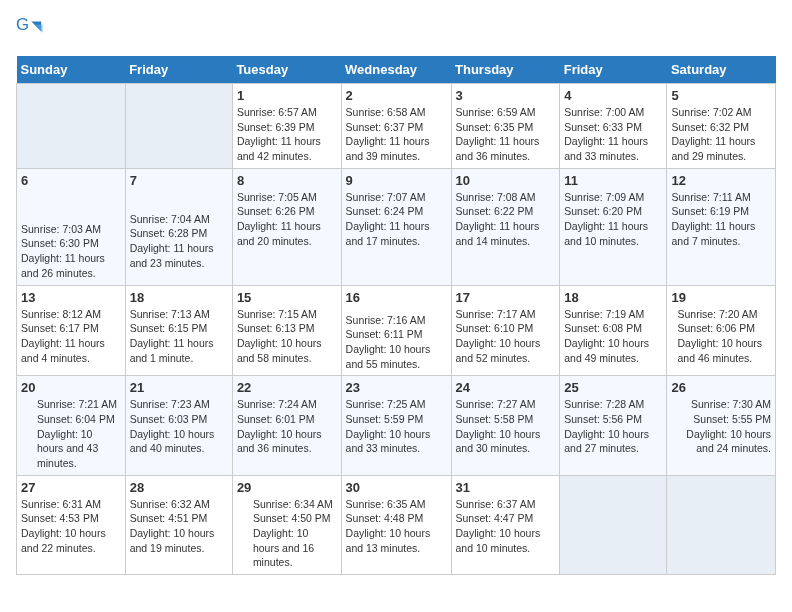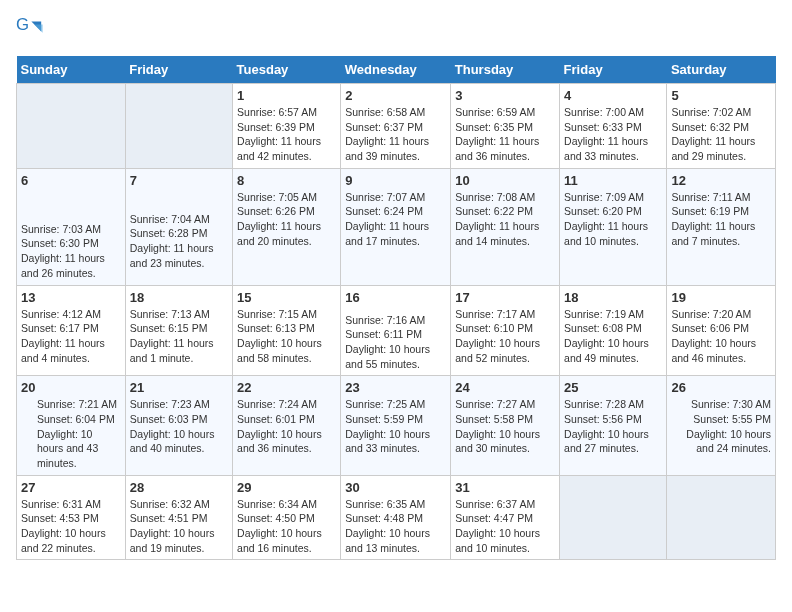--- a/index.html
+++ b/index.html
@@ -196,21 +196,21 @@
         <td>
           <span class="day-num">12</span>
           <div class="day-info" style="white-space: pre-line;">Sunrise: 7:11 AM
 Sunset: 6:19 PM
 Daylight: 11 hours and 7 minutes.</div>
         </td>
       </tr>
       <tr>
         <td>
           <span class="day-num">13</span>
-          <div class="day-info" style="white-space: pre-line;">Sunrise: 4:12 AM
+          <div class="day-info" style="white-space: pre-line;">Sunrise: 8:12 AM
 Sunset: 6:17 PM
 Daylight: 11 hours and 4 minutes.</div>
         </td>
         <td>
           <span class="day-num">18</span>
           <div class="day-info" style="white-space: pre-line;">Sunrise: 7:13 AM
 Sunset: 6:15 PM
 Daylight: 11 hours and 1 minute.</div>
         </td>
         <td>
@@ -232,21 +232,21 @@
 Daylight: 10 hours and 52 minutes.</div>
         </td>
         <td>
           <span class="day-num">18</span>
           <div class="day-info" style="white-space: pre-line;">Sunrise: 7:19 AM
 Sunset: 6:08 PM
 Daylight: 10 hours and 49 minutes.</div>
         </td>
         <td>
           <span class="day-num">19</span>
-          <div class="day-info" style="white-space: pre-line;">Sunrise: 7:20 AM
+          <div class="day-info" style="white-space: pre-line; margin-left: 6px;">Sunrise: 7:20 AM
 Sunset: 6:06 PM
 Daylight: 10 hours and 46 minutes.</div>
         </td>
       </tr>
       <tr>
         <td>
           <span class="day-num">20</span>
           <div class="day-info" style="white-space: pre-line; margin-left: 16px;">Sunrise: 7:21 AM
 Sunset: 6:04 PM
 Daylight: 10 hours and 43 minutes.</div>
@@ -296,21 +296,21 @@
 Daylight: 10 hours and 22 minutes.</div>
         </td>
         <td>
           <span class="day-num">28</span>
           <div class="day-info" style="white-space: pre-line;">Sunrise: 6:32 AM
 Sunset: 4:51 PM
 Daylight: 10 hours and 19 minutes.</div>
         </td>
         <td>
           <span class="day-num">29</span>
-          <div class="day-info" style="white-space: pre-line;">Sunrise: 6:34 AM
+          <div class="day-info" style="white-space: pre-line; margin-left: 16px;">Sunrise: 6:34 AM
 Sunset: 4:50 PM
 Daylight: 10 hours and 16 minutes.</div>
         </td>
         <td>
           <span class="day-num">30</span>
           <div class="day-info" style="white-space: pre-line;">Sunrise: 6:35 AM
 Sunset: 4:48 PM
 Daylight: 10 hours and 13 minutes.</div>
         </td>
         <td>

